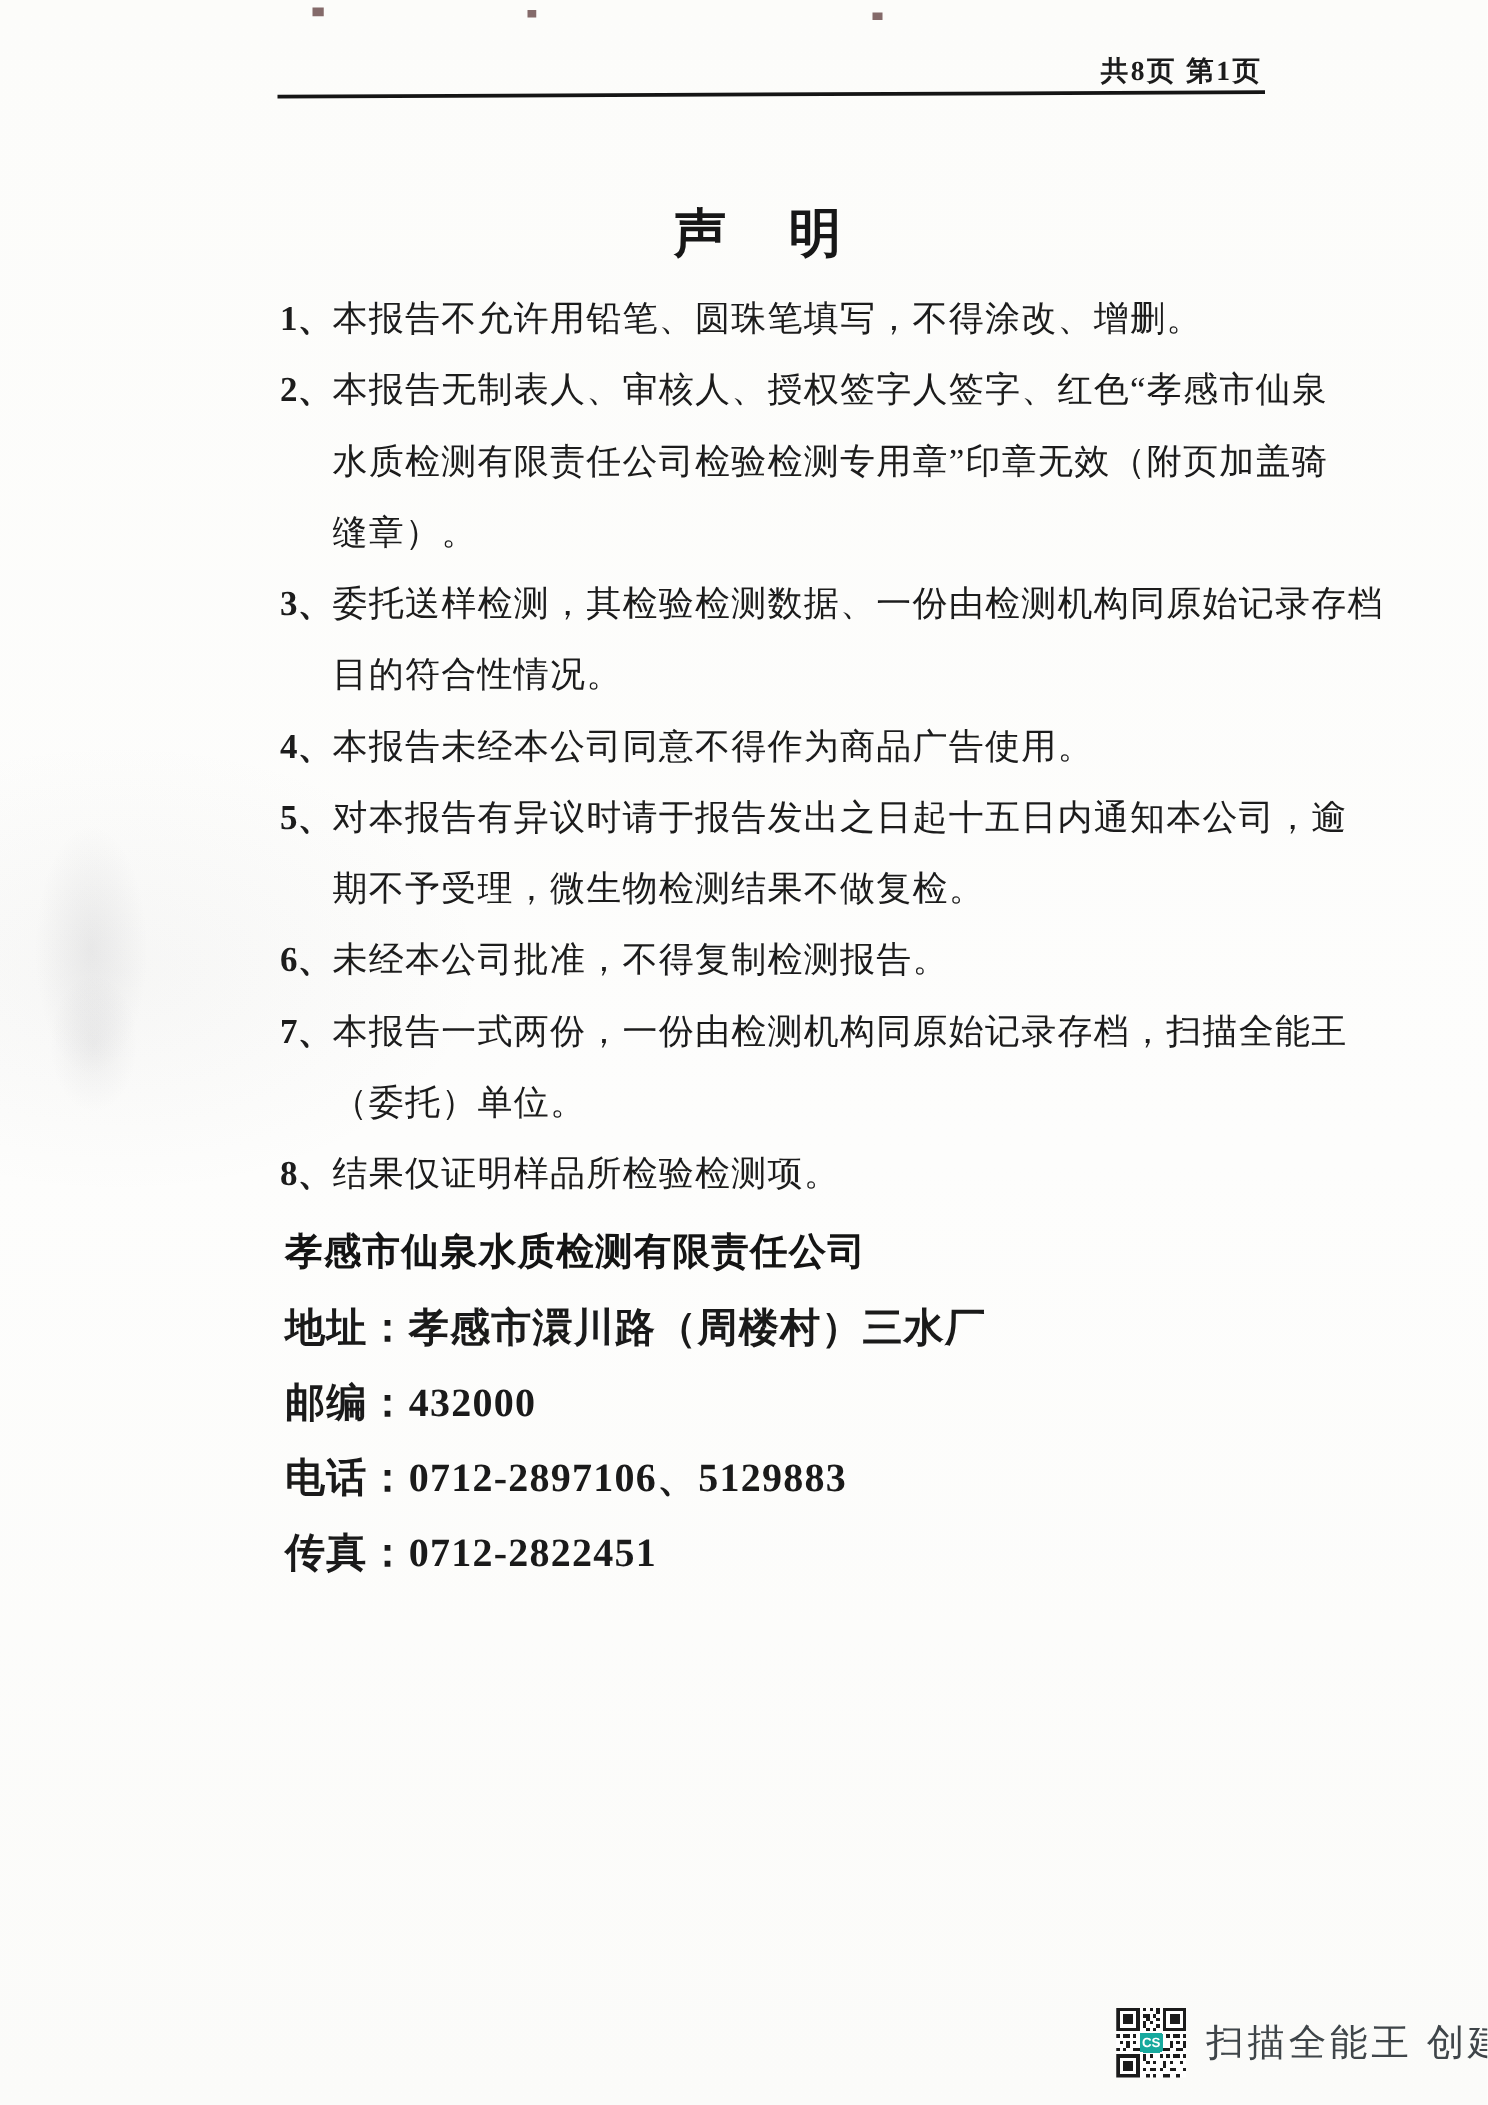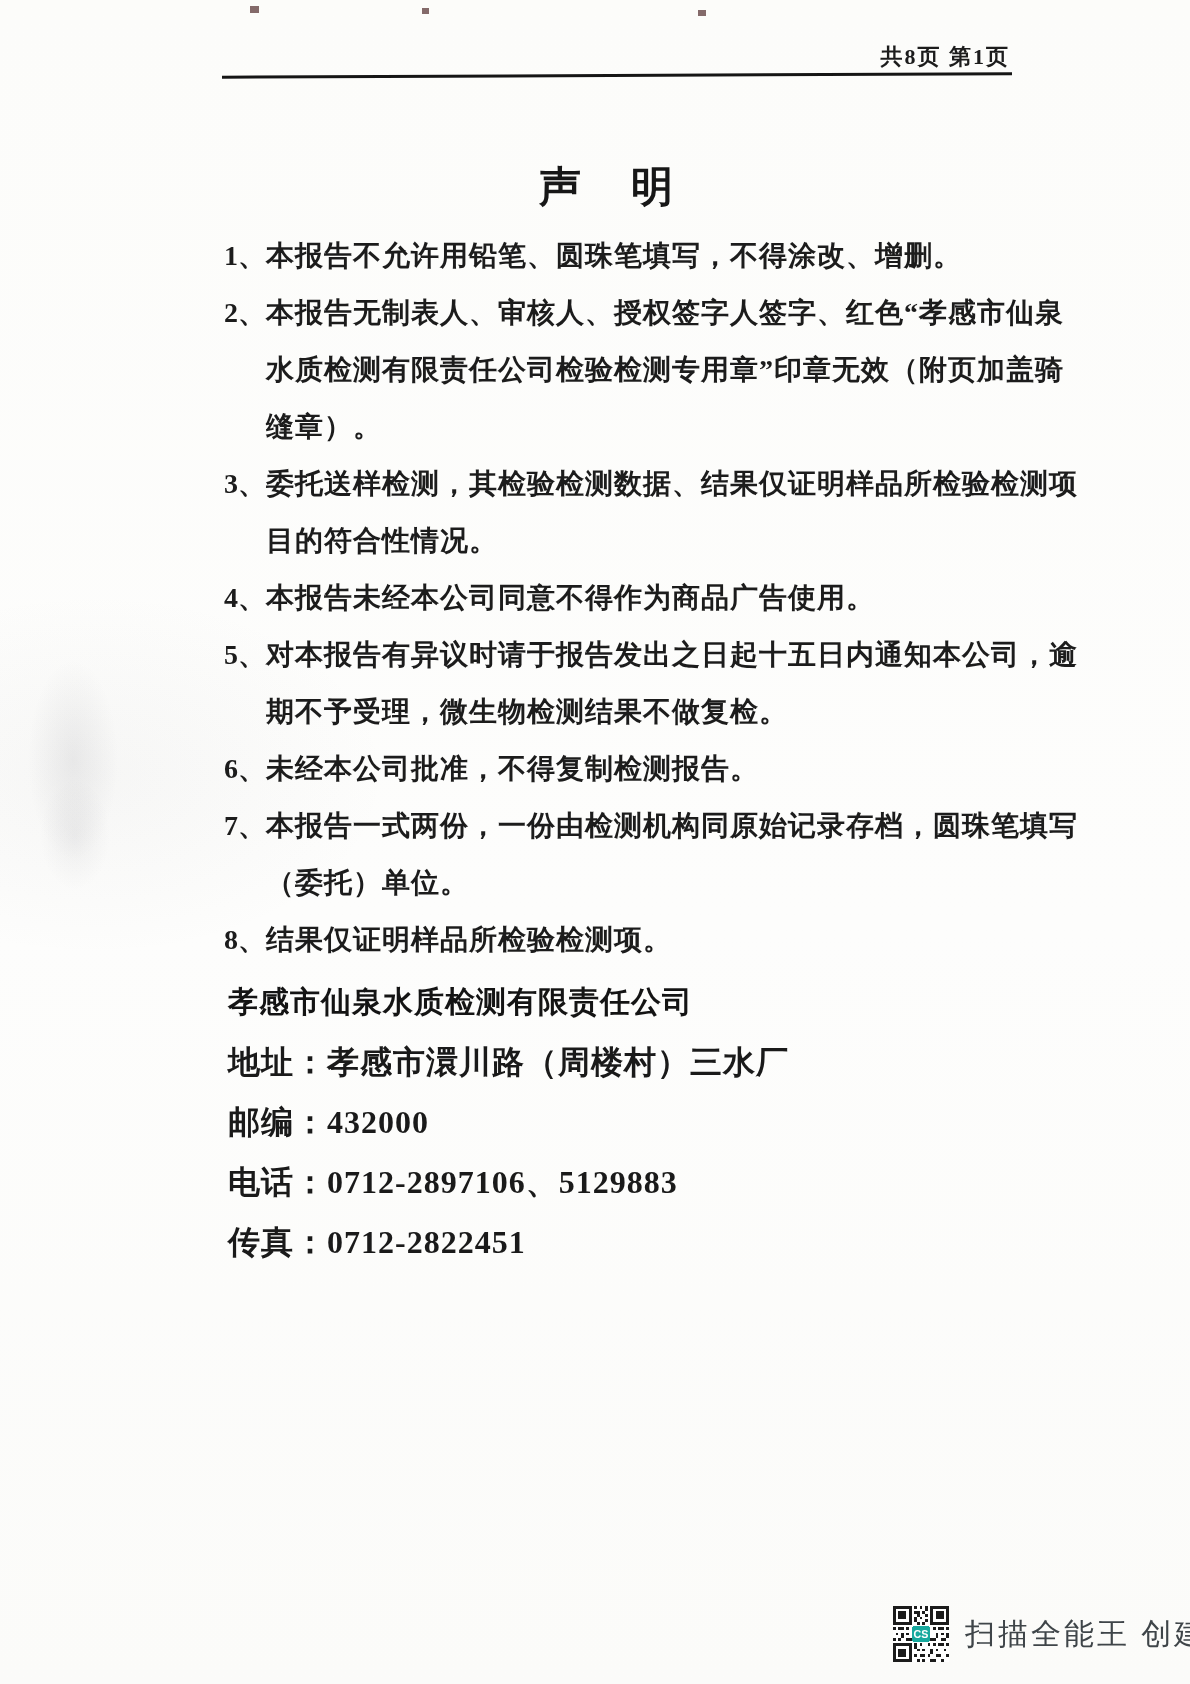--- a/index.html
+++ b/index.html
@@ -45,21 +45,21 @@
     position:absolute;left:224px;top:227px;width:812px;
   }
   .item{display:flex;}
   .item-num{
     flex:0 0 38px;
     font-size:28px;font-weight:bold;line-height:57px;
     white-space:nowrap;
   }
   .item-body{flex:1;}
   .item-line{
-    font-size:28px;font-weight:bold;line-height:57px;
+    font-size:28px;font-weight:normal;line-height:57px;
     letter-spacing:1px;white-space:nowrap;
   }
   .company{
     position:absolute;left:228px;top:972px;width:740px;
   }
   .company-name{
     font-family:"Liberation Sans","DejaVu Sans",sans-serif;
     font-size:30px;font-weight:bold;line-height:60px;
     letter-spacing:1px;color:#141414;
   }
@@ -109,21 +109,21 @@
       <div class="item-body">
         <div class="item-line">本报告无制表人、审核人、授权签字人签字、红色“孝感市仙泉</div>
         <div class="item-line">水质检测有限责任公司检验检测专用章”印章无效（附页加盖骑</div>
         <div class="item-line">缝章）。</div>
       </div>
     </div>
 
     <div class="item">
       <span class="item-num">3、</span>
       <div class="item-body">
-        <div class="item-line">委托送样检测，其检验检测数据、结果仅证明样品所检验检测项</div>
+        <div class="item-line">委托送样检测，其检验检测数据、一份由检测机构同原始记录存档</div>
         <div class="item-line">目的符合性情况。</div>
       </div>
     </div>
 
     <div class="item">
       <span class="item-num">4、</span>
       <div class="item-body">
         <div class="item-line">本报告未经本公司同意不得作为商品广告使用。</div>
       </div>
     </div>
@@ -139,21 +139,21 @@
     <div class="item">
       <span class="item-num">6、</span>
       <div class="item-body">
         <div class="item-line">未经本公司批准，不得复制检测报告。</div>
       </div>
     </div>
 
     <div class="item">
       <span class="item-num">7、</span>
       <div class="item-body">
-        <div class="item-line">本报告一式两份，一份由检测机构同原始记录存档，圆珠笔填写</div>
+        <div class="item-line">本报告一式两份，一份由检测机构同原始记录存档，扫描全能王</div>
         <div class="item-line">（委托）单位。</div>
       </div>
     </div>
 
     <div class="item">
       <span class="item-num">8、</span>
       <div class="item-body">
         <div class="item-line">结果仅证明样品所检验检测项。</div>
       </div>
     </div>

